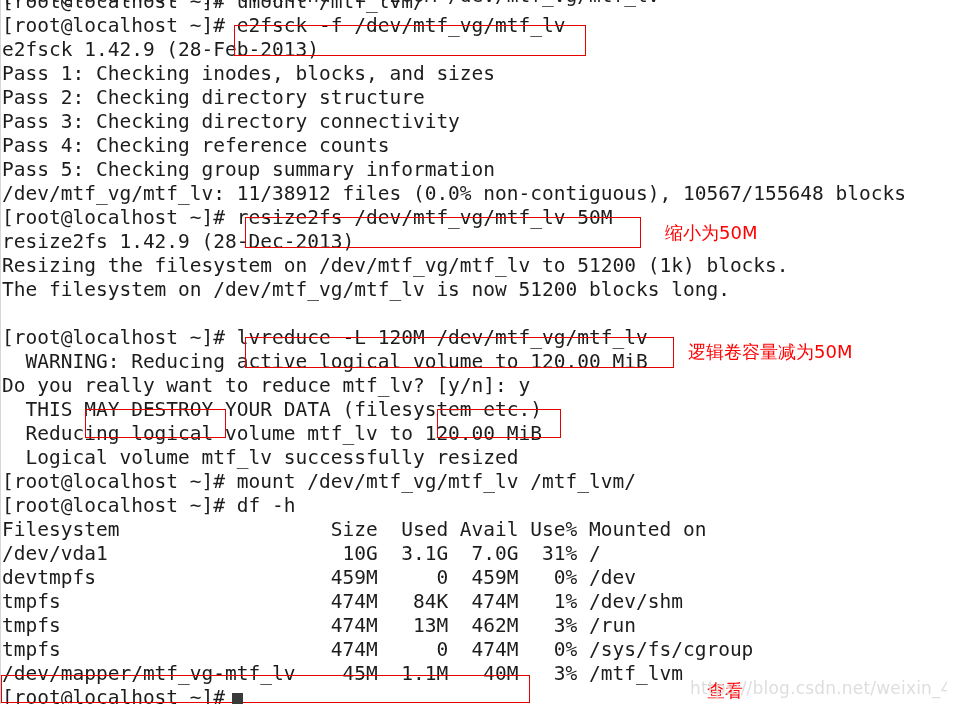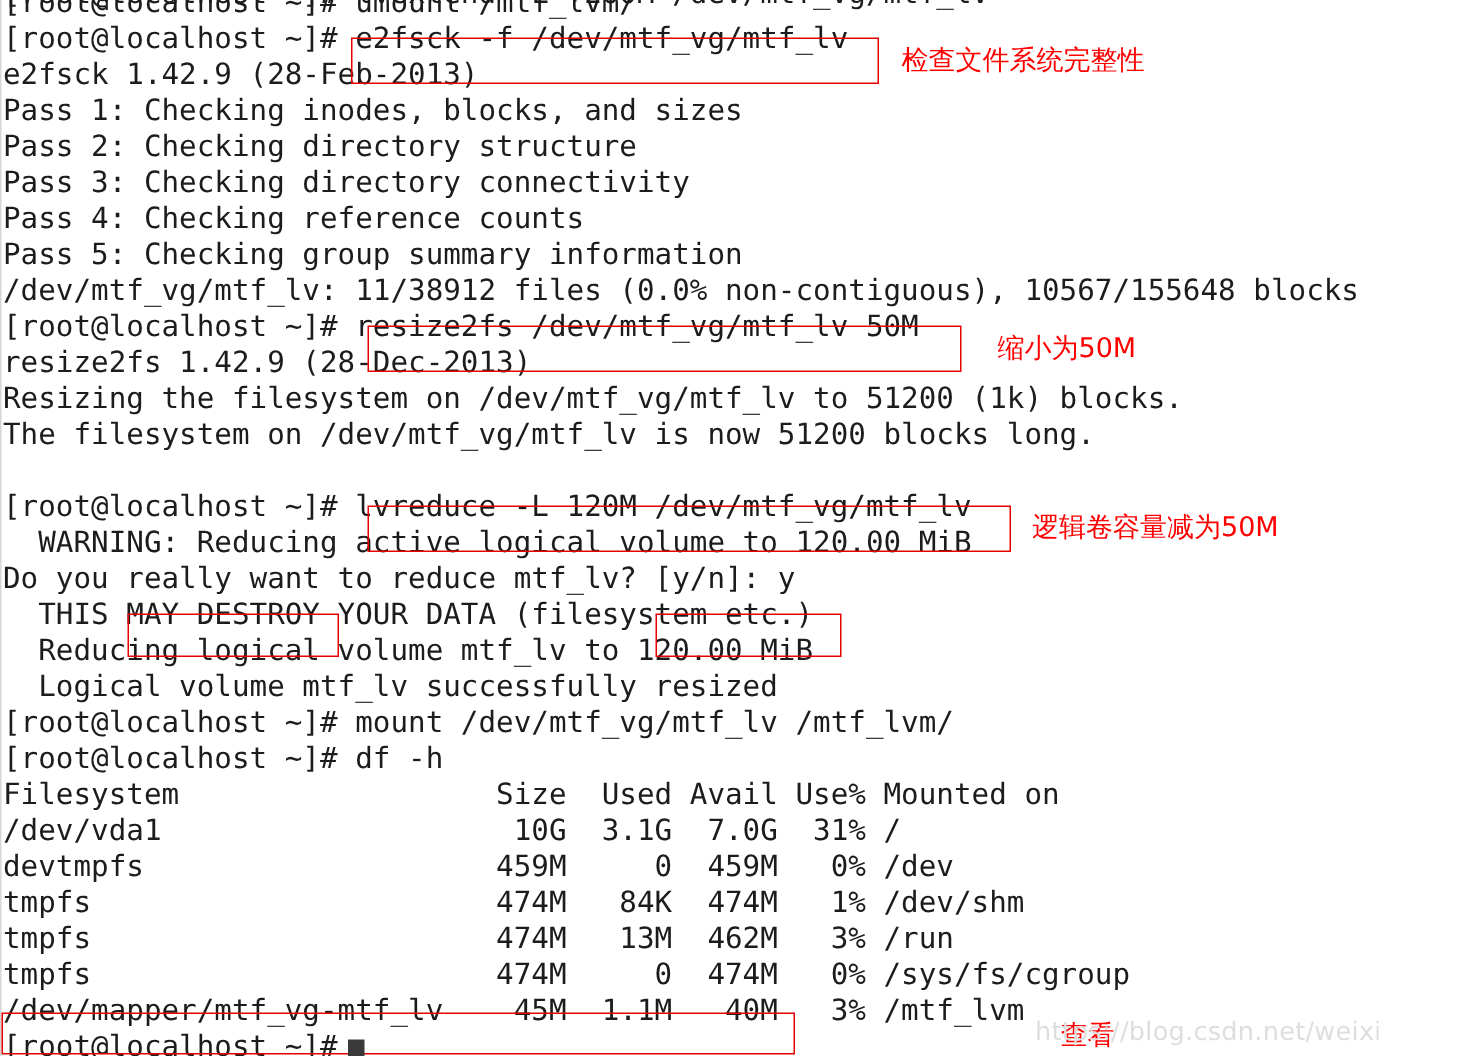--- a/index.html
+++ b/index.html
@@ -13,20 +13,21 @@
     overflow: hidden;
     font-family: "DejaVu Sans Mono", "Liberation Mono", monospace;
   }
 
   #screen {
     position: relative;
     width: 919px;
     height: 704px;
     background: #ffffff;
     overflow: hidden;
+    padding-left: 28px;
   }
 
   
   .left-rule {
     position: absolute;
     left: 0;
     top: 0;
     width: 1px;
     height: 704px;
     background: #d6d6d6;
@@ -164,21 +165,20 @@
     <div class="line">[root@localhost ~]#</div>
   </div>
 
   <div class="redbox" style="left:234px; top:25px;  width:352px; height:31px;"></div>
   <div class="redbox" style="left:245px; top:217px; width:396px; height:31px;"></div>
   <div class="redbox" style="left:245px; top:337px; width:429px; height:31px;"></div>
   <div class="redbox" style="left:85px;  top:409px; width:141px; height:29px;"></div>
   <div class="redbox" style="left:437px; top:409px; width:124px; height:29px;"></div>
   <div class="redbox" style="left:1px;   top:675px; width:529px; height:28px;"></div>
 
-  <div class="redtext" style="left:601px; top:31px;">检查文件系统完整性</div>
   <div class="redtext" style="left:665px; top:223px;">缩小为50M</div>
   <div class="redtext" style="left:688px; top:342px;">逻辑卷容量减为50M</div>
   <div class="redtext" style="left:707px; top:681px;">查看</div>
 
   <div class="watermark">https://blog.csdn.net/weixin_43287982</div>
 
   <div class="cursor"></div>
 
   <div class="scroll-track"></div>
   <div class="scroll-gutter"></div>

